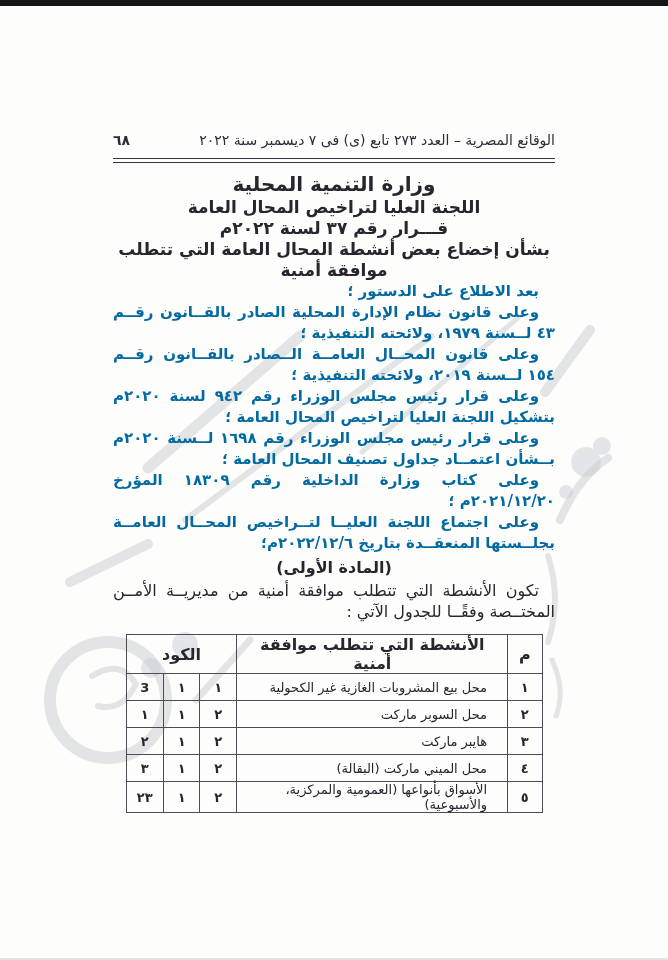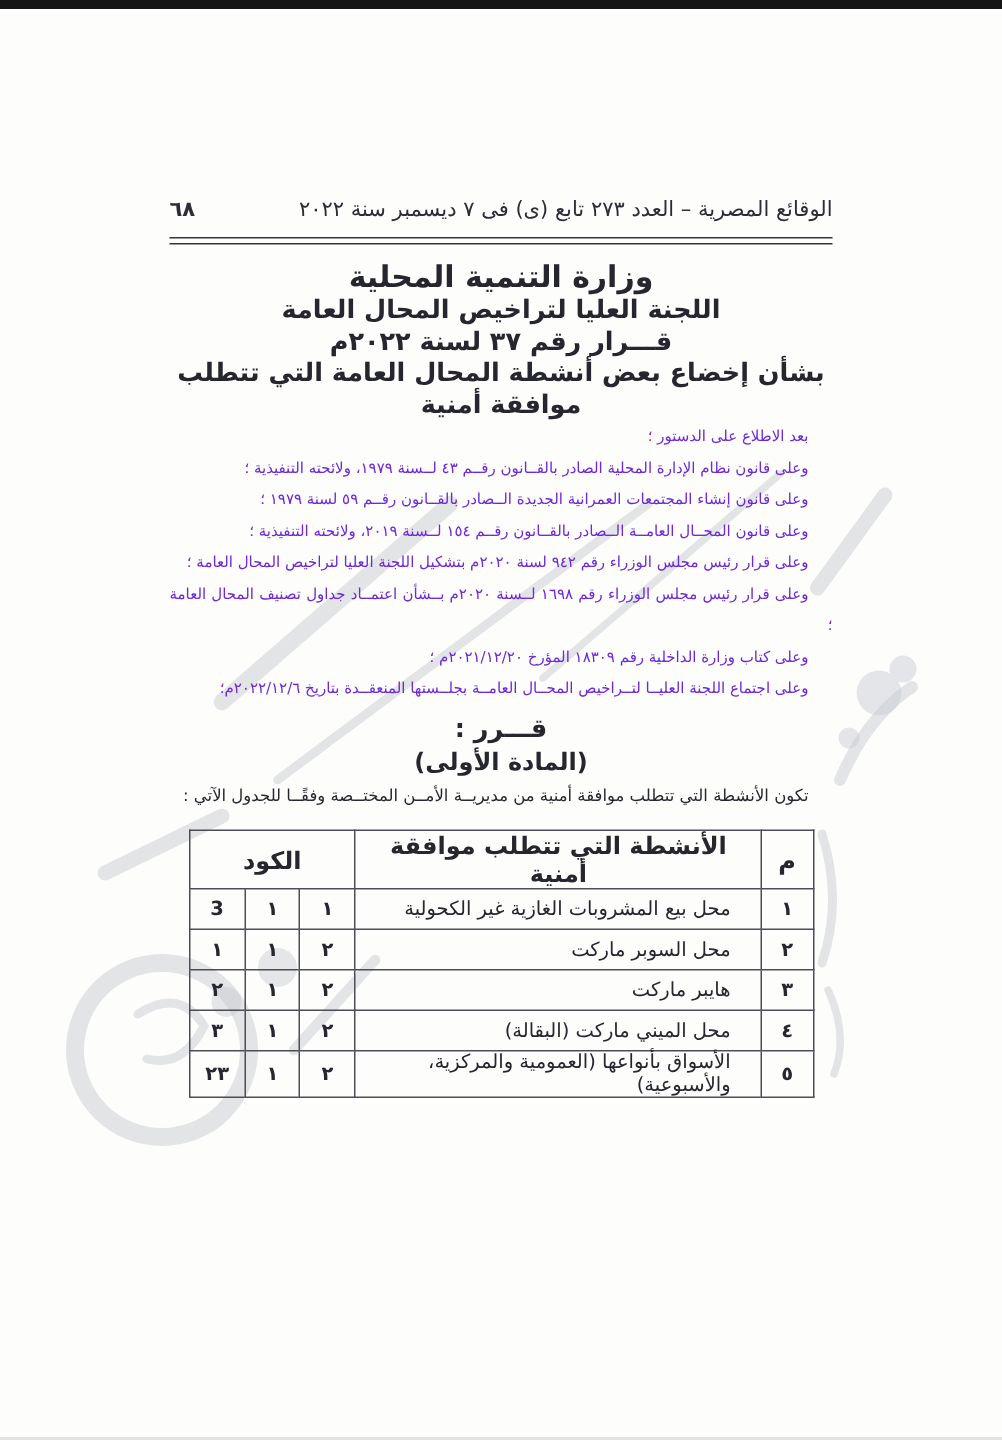--- a/index.html
+++ b/index.html
@@ -18,27 +18,27 @@
   }
   .gz-header{display:flex;justify-content:space-between;align-items:flex-end;
     font-size:14px;color:#2c2c35;}
   .gz-header .pageno{font-weight:700;}
   .rule{margin-top:10px;height:3px;border-top:1.6px solid #34343d;border-bottom:1.2px solid #34343d;}
   .titles{text-align:center;margin-top:8px;}
   .t-ministry{font-size:20px;font-weight:700;line-height:26px;}
   .t-sub{font-size:17px;font-weight:700;line-height:21px;}
   .issuer{font-weight:700;font-size:14.5px;margin-top:7px;}
   .preamble p{
-    margin:0;font-size:10px;line-height:21px;text-align:justify;
-    text-indent:16px;color:#6d28d9;
+    margin:0;font-size:15px;line-height:21px;text-align:justify;
+    text-indent:16px;color:#0369a1;font-weight:bold;
   }
   .decided{text-align:center;margin-top:4px;}
   .d-main{font-size:17px;font-weight:700;line-height:24px;}
   .d-article{font-size:16px;font-weight:700;line-height:20px;}
-  .article-text{margin:2px 0 12px 0;font-size:11px;line-height:21px;text-align:justify;text-indent:16px;}
+  .article-text{margin:2px 0 12px 0;font-size:16px;line-height:21px;text-align:justify;text-indent:16px;}
   table.activities{
     border-collapse:collapse;margin:7px auto 0 auto;width:417px;
     font-size:13px;background:transparent;
   }
   .activities th,.activities td{border:1.2px solid #4d4d56;padding:0 4px;}
   .activities th{height:24px;font-weight:700;font-size:16px;text-align:center;}
   .activities td{height:26px;}
   td.c-serial{text-align:center;font-weight:700;width:26px;}
   td.c-activity{text-align:right;padding-right:20px;}
   td.c-code{text-align:center;font-weight:600;}
@@ -84,30 +84,28 @@
     <div class="t-ministry">وزارة التنمية المحلية</div>
     <div class="t-sub">اللجنة العليا لتراخيص المحال العامة</div>
     <div class="t-sub">قـــرار رقم ٣٧ لسنة ٢٠٢٢م</div>
     <div class="t-sub">بشأن إخضاع بعض أنشطة المحال العامة التي تتطلب موافقة أمنية</div>
   </div>
 
 
   <div class="preamble">
     <p>بعد الاطلاع على الدستور ؛</p>
     <p>وعلى قانون نظام الإدارة المحلية الصادر بالقــانون رقــم ٤٣ لــسنة ١٩٧٩، ولائحته التنفيذية ؛</p>
-    <p>وعلى قانون إنشاء المجتمعات العمرانية الجديدة الــصادر بالقــانون رقــم ٥٩ لسنة ١٩٧٩ ؛</p>
     <p>وعلى قانون المحــال العامــة الــصادر بالقــانون رقــم ١٥٤ لــسنة ٢٠١٩، ولائحته التنفيذية ؛</p>
     <p>وعلى قرار رئيس مجلس الوزراء رقم ٩٤٢ لسنة ٢٠٢٠م بتشكيل اللجنة العليا لتراخيص المحال العامة ؛</p>
     <p>وعلى قرار رئيس مجلس الوزراء رقم ١٦٩٨ لــسنة ٢٠٢٠م بــشأن اعتمــاد جداول تصنيف المحال العامة ؛</p>
     <p>وعلى كتاب وزارة الداخلية رقم ١٨٣٠٩ المؤرخ ٢٠٢١/١٢/٢٠م ؛</p>
     <p>وعلى اجتماع اللجنة العليــا لتــراخيص المحــال العامــة بجلــستها المنعقــدة بتاريخ ٢٠٢٢/١٢/٦م؛</p>
   </div>
 
   <div class="decided">
-    <div class="d-main">قـــرر :</div>
     <div class="d-article">(المادة الأولى)</div>
   </div>
 
   <p class="article-text">تكون الأنشطة التي تتطلب موافقة أمنية من مديريــة الأمــن المختــصة وفقًــا للجدول الآتي :</p>
 
   <table class="activities">
     <colgroup>
       <col style="width:26px">
         <col style="width:278px">
         <col style="width:38px">

